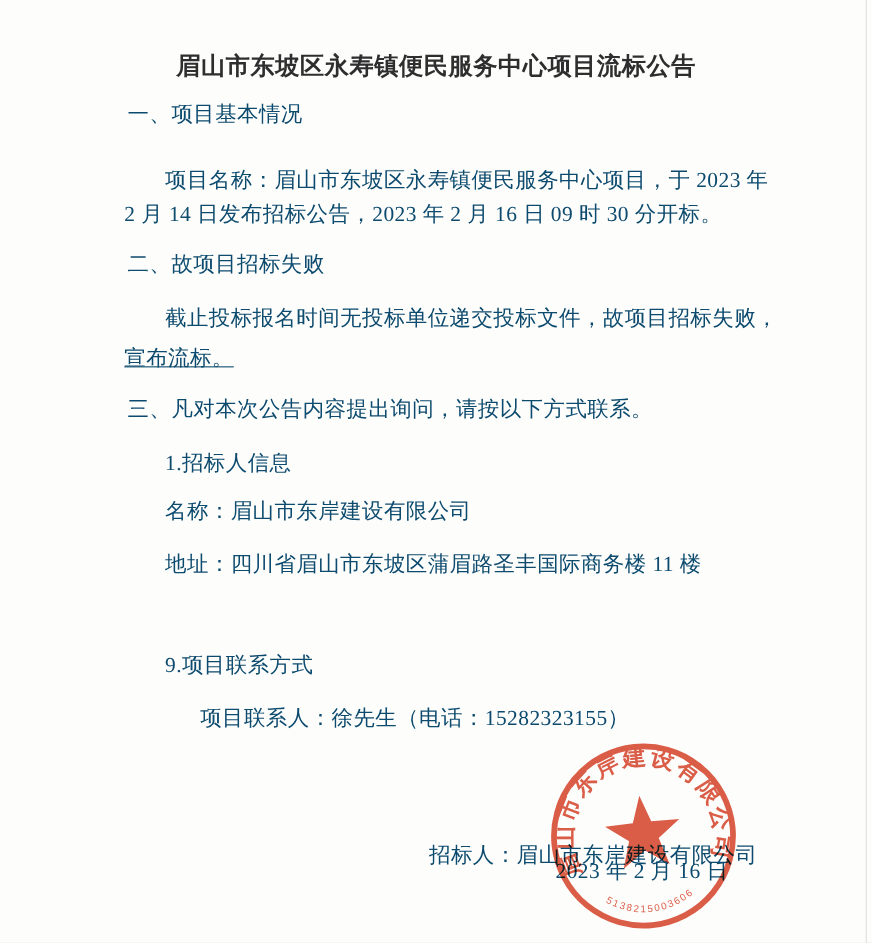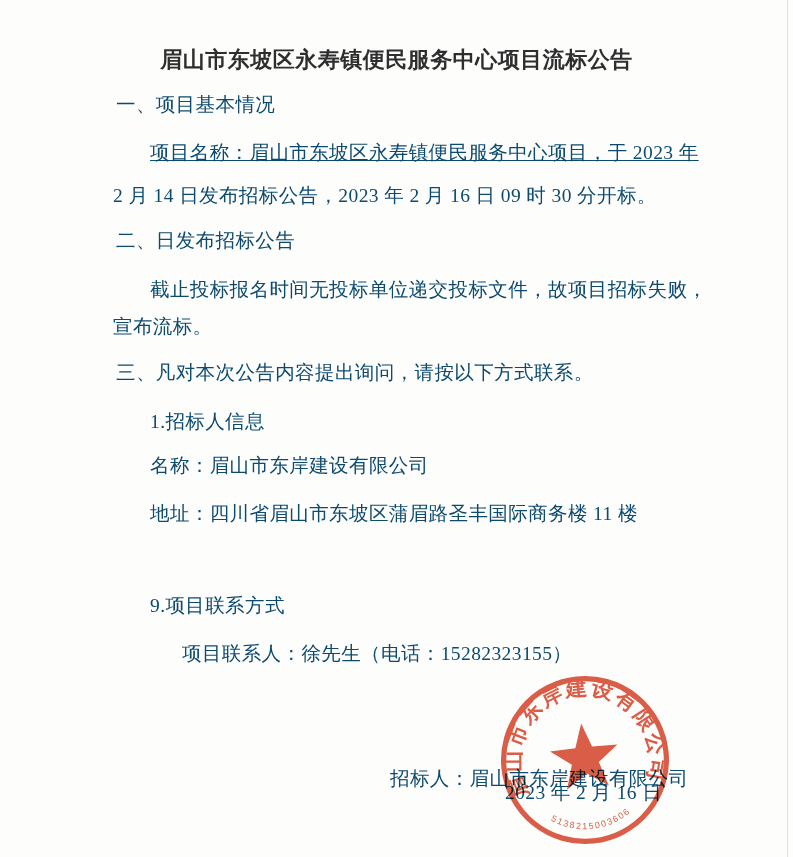--- a/index.html
+++ b/index.html
@@ -17,25 +17,25 @@
     font-size:22px;font-weight:bold;color:#2e2e2e;
     letter-spacing:0.5px;
   }
   .line{
     position:absolute;
     font-size:19.5px;color:#0c4a6e;
     white-space:pre;letter-spacing:0.4px;
     line-height:26px;
   }
   .l-sec1    {top:92px;  left:116px;}
-  .l-p1a     {top:140px; left:150px;text-decoration:underline;}
+  .l-p1a     {top:152px; left:150px;}
   .l-p1b     {top:183px; left:113px;}
   .l-sec2    {top:228px; left:116px;}
   .l-p2a     {top:277px; left:150px;}
-  .l-p2b     {top:314px; left:113px;}
+  .l-p2b     {top:314px; left:113px;text-decoration:underline;}
   .l-sec3    {top:360px; left:116px;text-align:right;}
   .l-sub1    {top:409px; left:150px;}
   .l-name    {top:453px; left:150px;}
   .l-addr    {top:501px; left:150px;}
   .l-tel     {top:548px; left:150px;}
   .l-sub2    {top:593px; left:150px;}
   .l-contact {top:641px; left:150px;margin-left:32px;}
   .l-bidder  {top:735px; left:390px;margin-top:31px;}
   .l-date    {top:780px; left:505px;}
   .seal{
@@ -55,21 +55,21 @@
 <body>
 
 <div class="page">
 
   <div class="doc-title">眉山市东坡区永寿镇便民服务中心项目流标公告</div>
 
   <div class="line l-sec1">一、项目基本情况</div>
   <div class="line l-p1a">项目名称：眉山市东坡区永寿镇便民服务中心项目，于 2023 年</div>
   <div class="line l-p1b">2 月 14 日发布招标公告，2023 年 2 月 16 日 09 时 30 分开标。</div>
 
-  <div class="line l-sec2">二、日发布招标公告</div>
+  <div class="line l-sec2">二、故项目招标失败</div>
   <div class="line l-p2a">截止投标报名时间无投标单位递交投标文件，故项目招标失败，</div>
   <div class="line l-p2b">宣布流标。</div>
 
   <div class="line l-sec3">三、凡对本次公告内容提出询问，请按以下方式联系。</div>
   <div class="line l-sub1">1.招标人信息</div>
   <div class="line l-name">名称：眉山市东岸建设有限公司</div>
   <div class="line l-addr">地址：四川省眉山市东坡区蒲眉路圣丰国际商务楼 11 楼</div>
   <div class="line l-sub2">9.项目联系方式</div>
   <div class="line l-contact">项目联系人：徐先生（电话：15282323155）</div>
 

